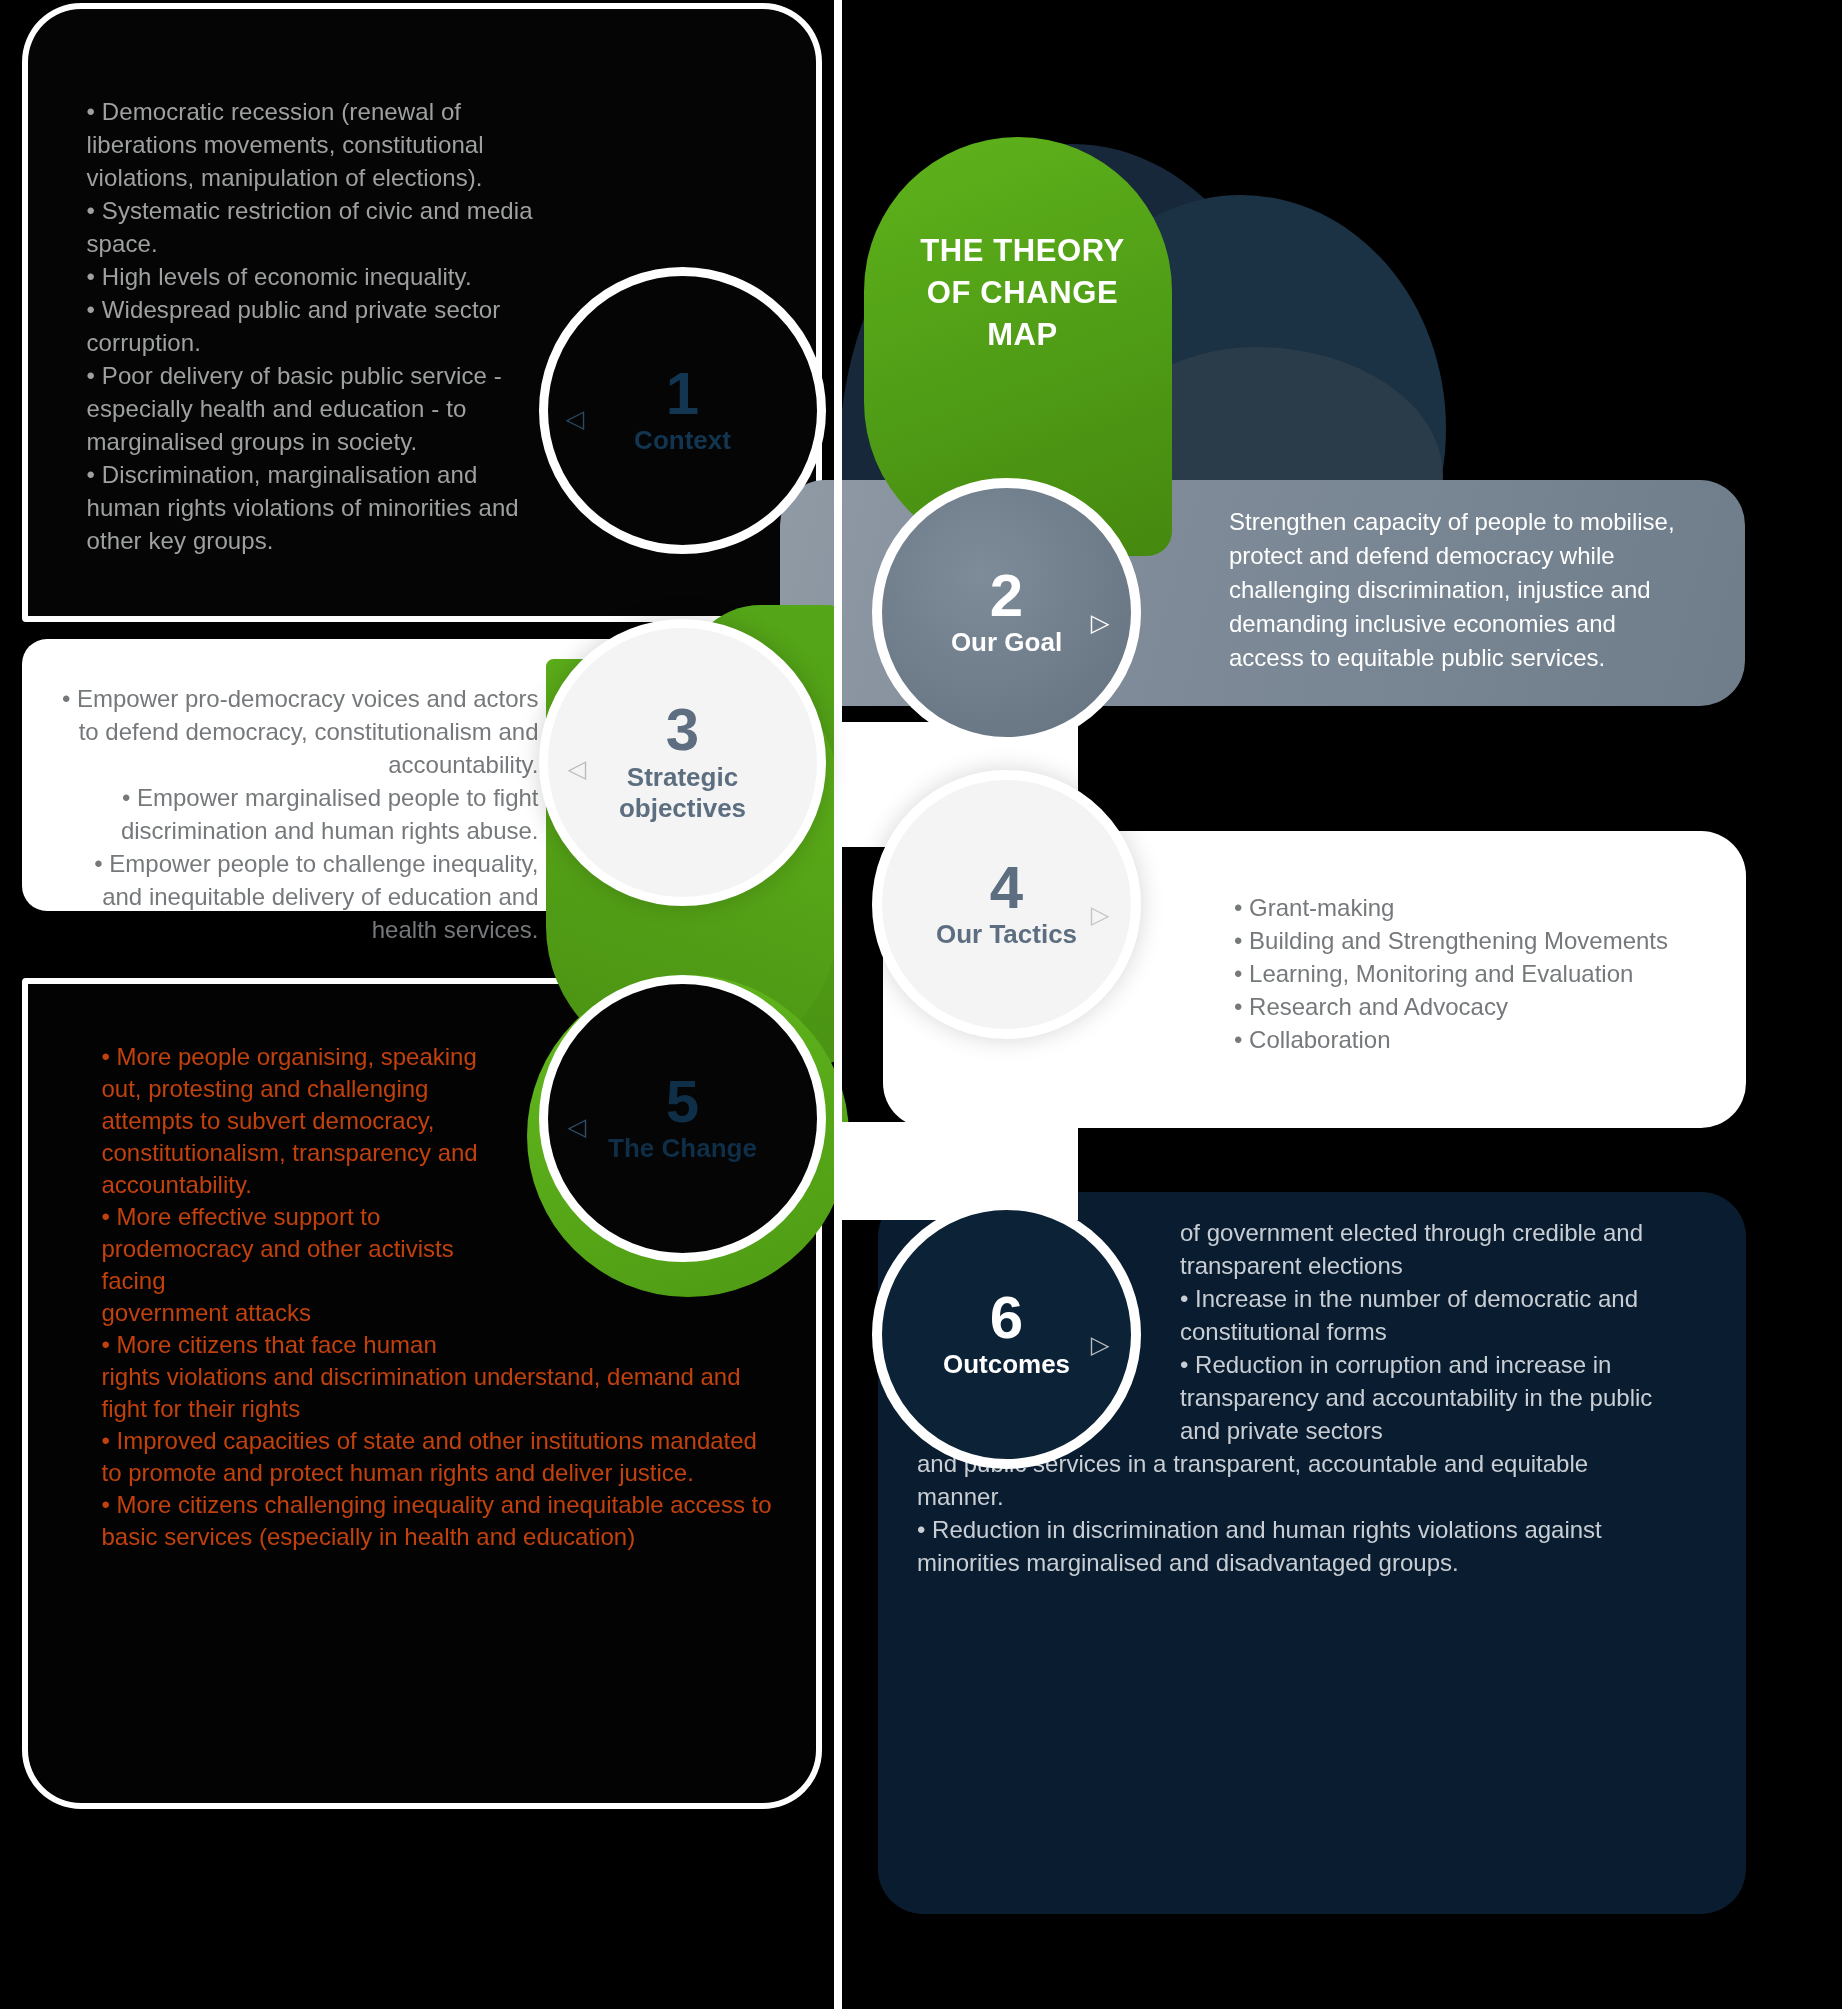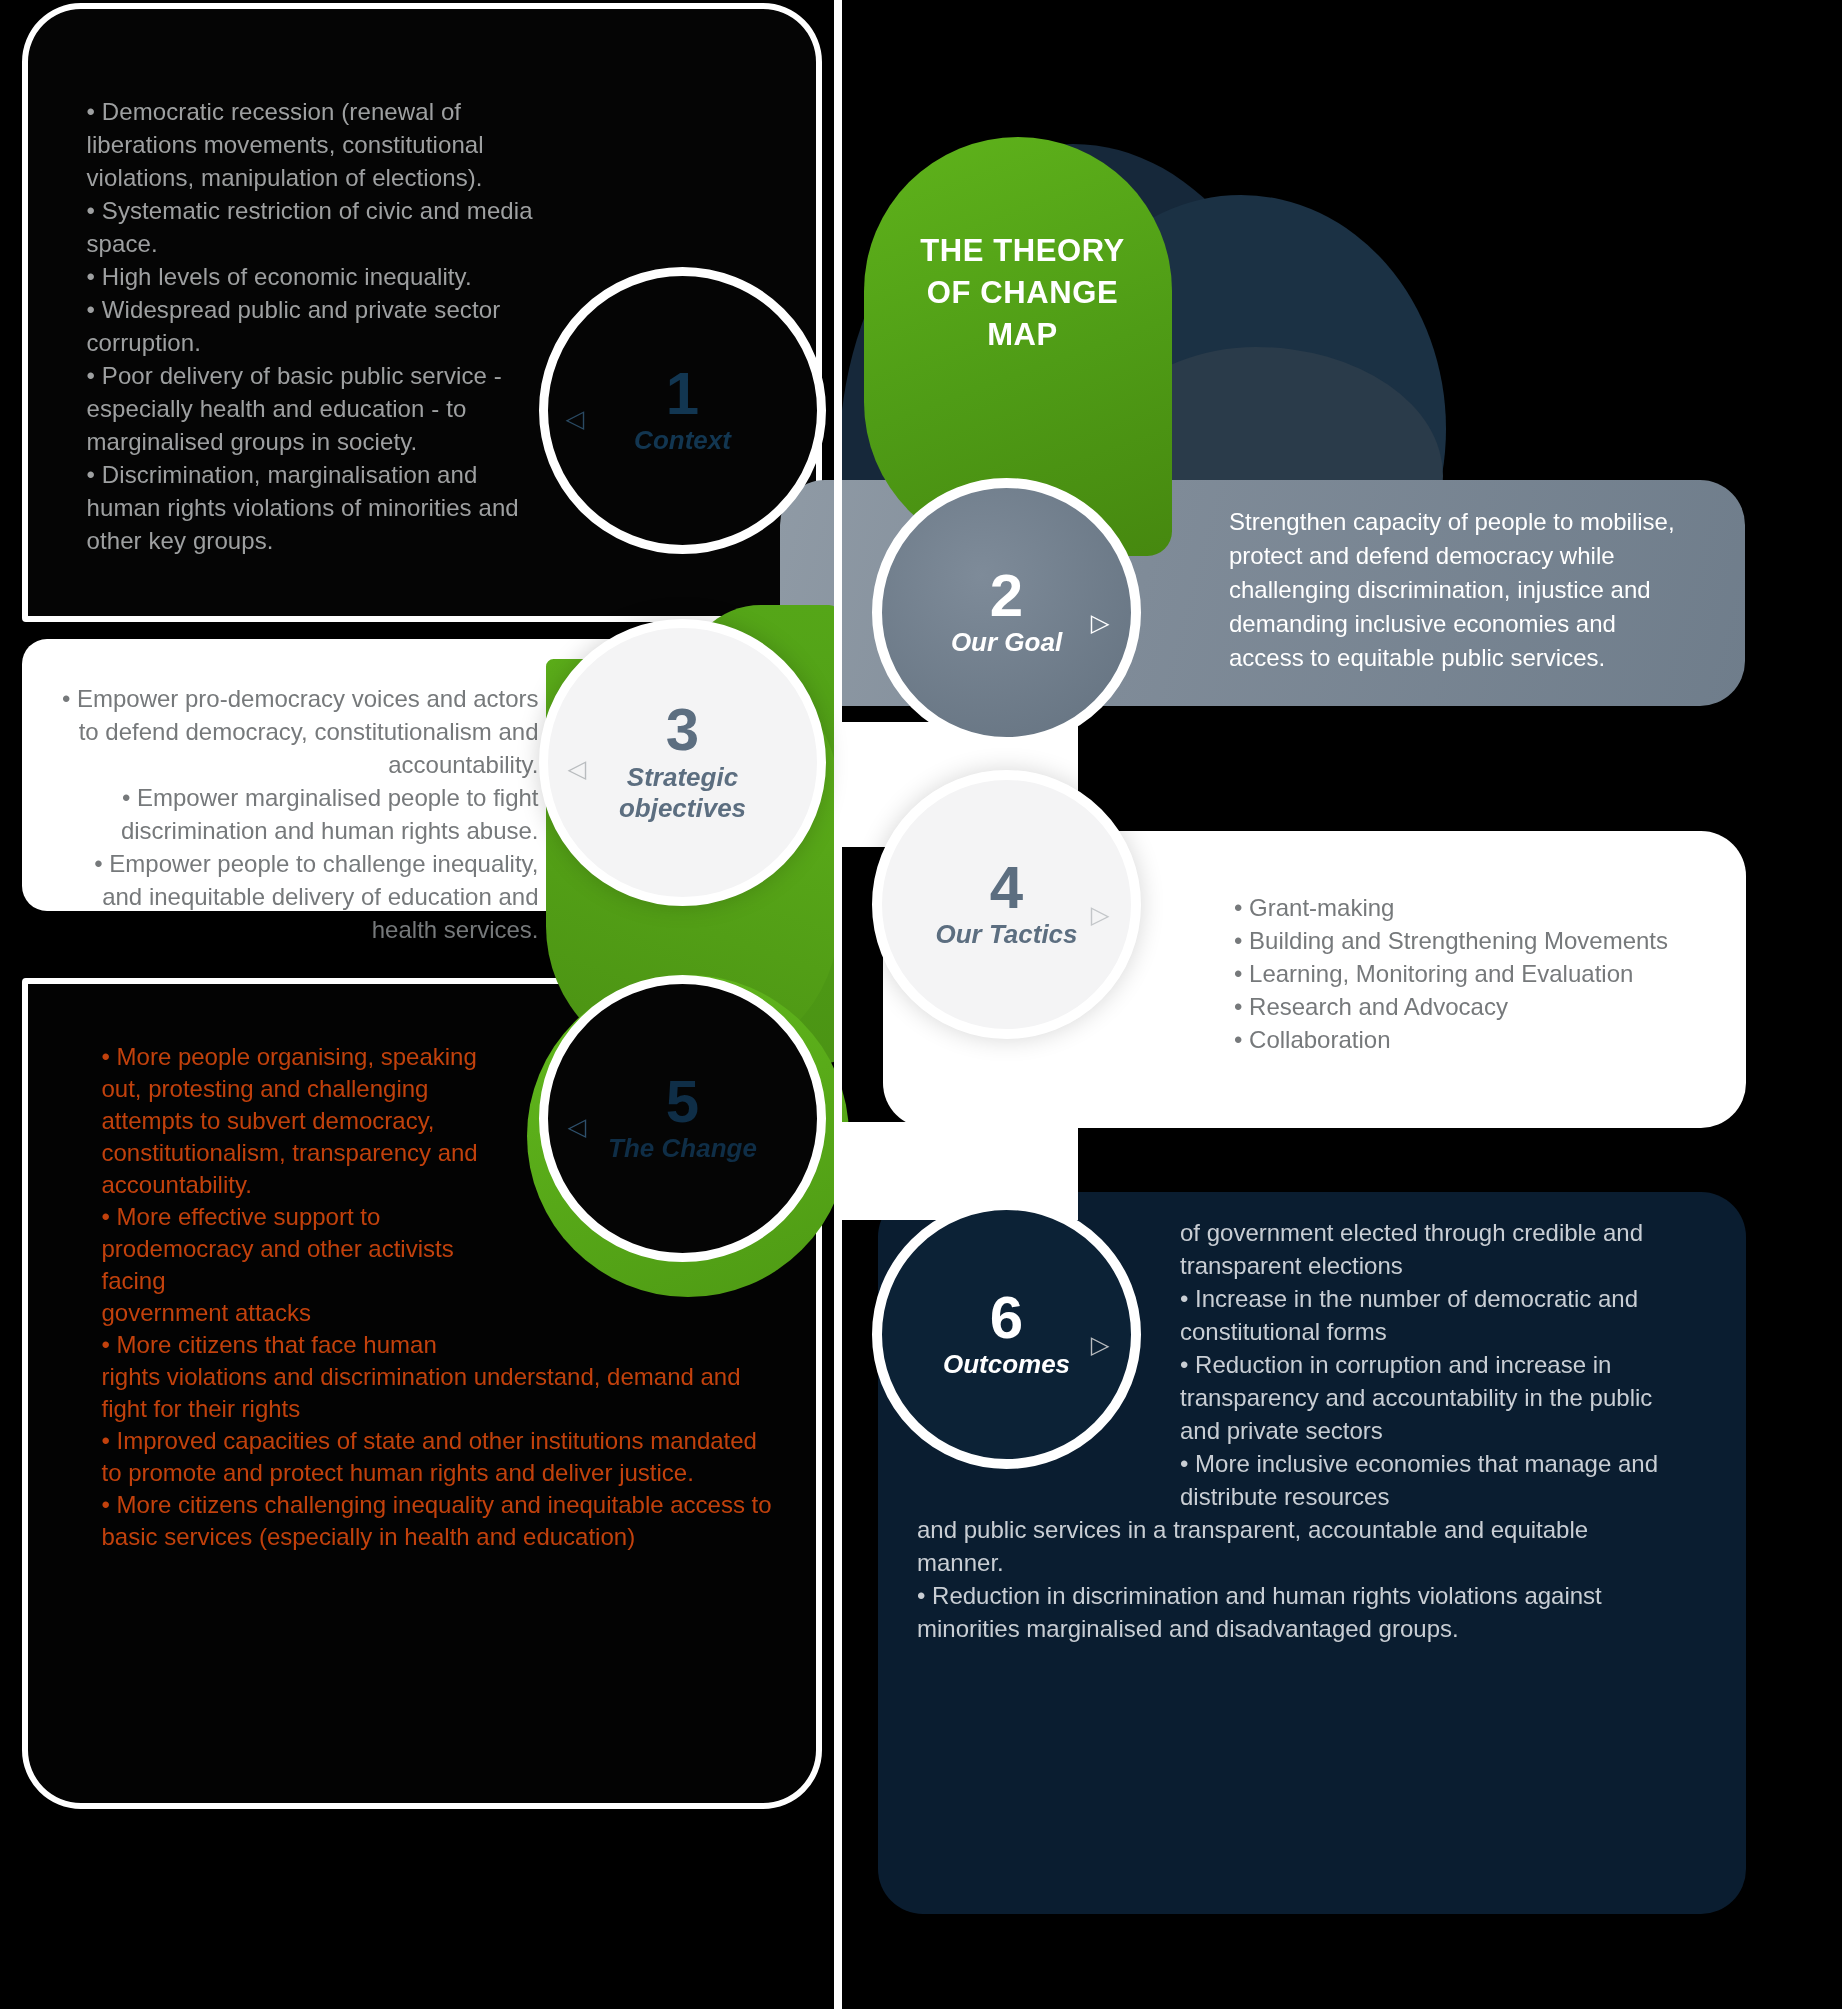--- a/index.html
+++ b/index.html
@@ -237,21 +237,20 @@
     font-size: 60px;
     font-weight: bold;
     line-height: 57px;
   }
   .bubble .lab {
     font-size: 26px;
     font-weight: bold;
     line-height: 31px;
     text-align: center;
     margin-top: 3.9px;
-    font-style: italic;
   }
   .bubble .arrow {
     position: absolute;
     font-size: 24.4px;
     line-height: 1;
   }
 
   
   #bubble-1 {
     left: 539px; top: 267px;
@@ -376,21 +375,20 @@
       <p>• Research and Advocacy</p>
       <p>• Collaboration</p>
     </div>
   </div>
 
   <div class="panel" id="panel-outcomes">
     <div class="body bullets">
       <p class="ind">of government elected through credible and transparent elections</p>
       <p class="ind">• Increase in the number of democratic and constitutional forms</p>
       <p class="ind">• Reduction in corruption and increase in transparency and accountability in the public and private sectors</p>
-      <p class="ind">• More inclusive economies that manage and distribute resources</p>
       <p>and public services in a transparent, accountable and equitable</p>
       <p>manner.</p>
       <p>• Reduction in discrimination and human rights violations against</p>
       <p>minorities marginalised and disadvantaged groups.</p>
     </div>
   </div>
 
   <div id="title-leaf"></div>
   <div id="title-text">
     <div>THE THEORY</div>

